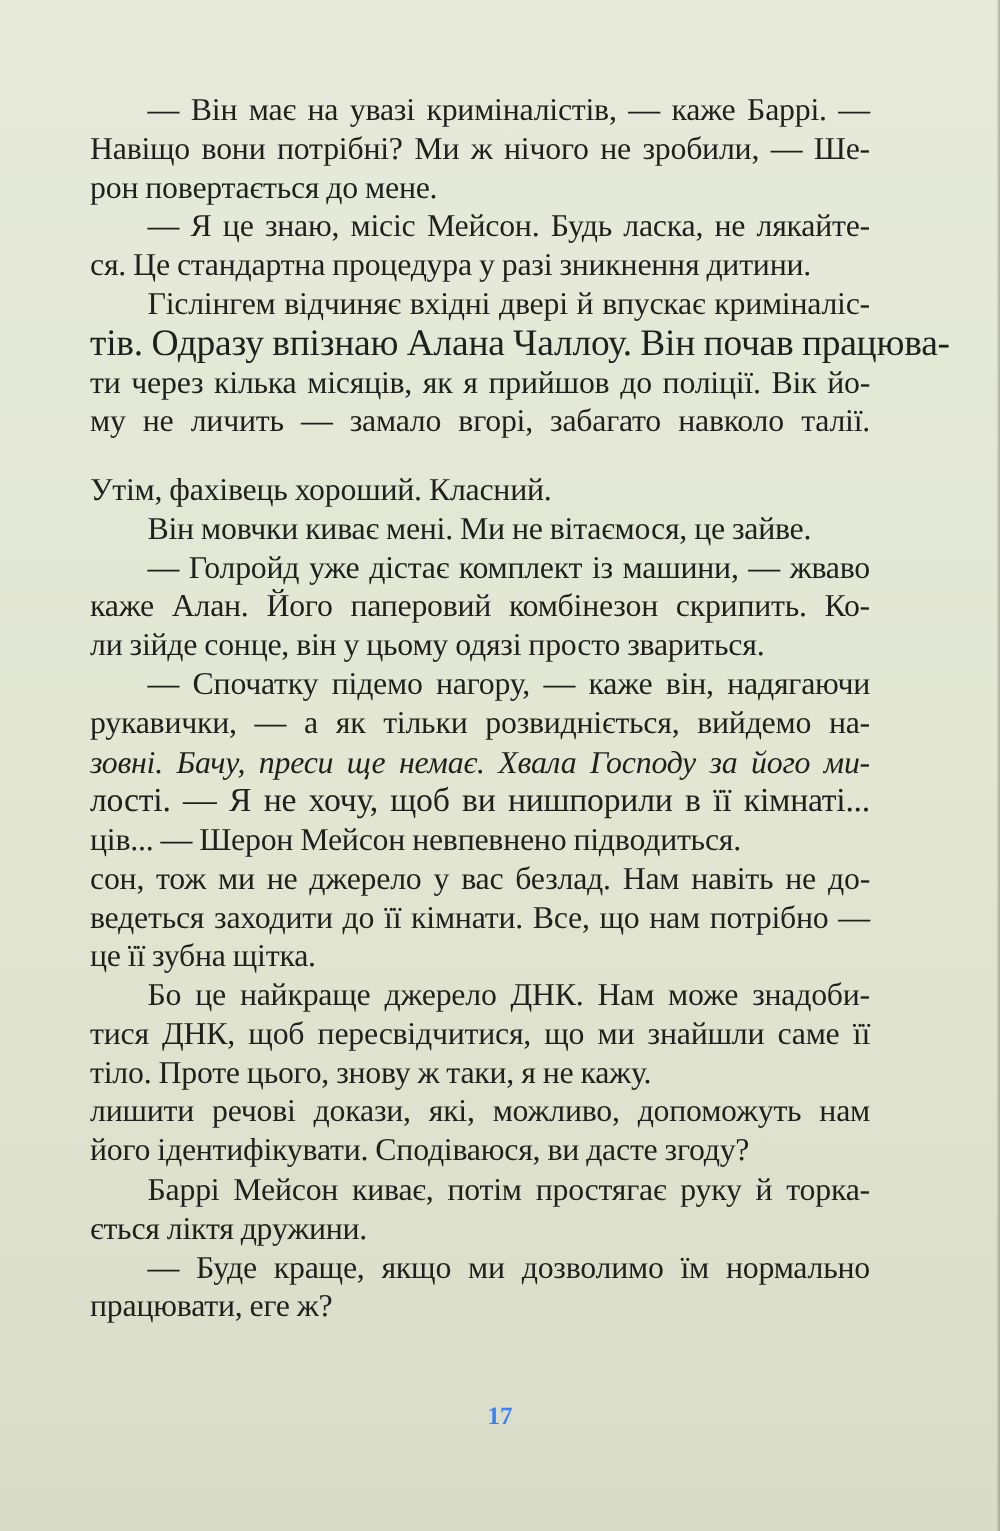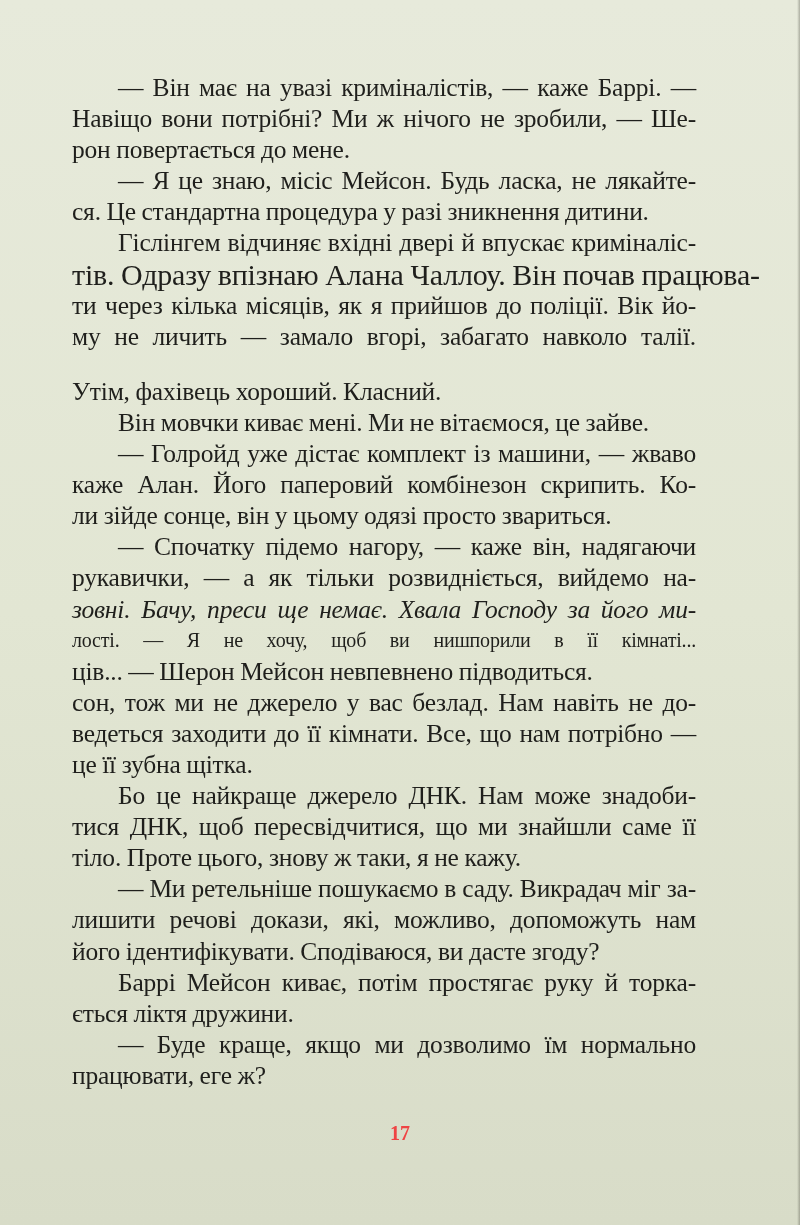--- a/index.html
+++ b/index.html
@@ -26,21 +26,21 @@
     text-align-last: justify;
     letter-spacing: -0.2px;
     word-spacing: -0.5px;
   }
   .line.indent { padding-left: 46px; }
   .line.last { text-align-last: left; }
   .page-number {
     position: absolute; left: 0; width: 800px; top: 1122px;
     text-align: center; font-size: 20px; font-weight: bold;
     font-family: "Liberation Serif", "DejaVu Serif", serif;
-    color: #ef4444;
+    color: #3b82f6;
   }
 </style>
 </head>
 <body>
 
 <div class="page-edge"></div>
 
 <div class="text-block" id="text-block">
     <span class="line indent" style="font-size: 25.5px;">— Він має на увазі криміналістів, — каже Баррі. —</span>
     <span class="line" style="font-size: 25.5px;">Навіщо вони потрібні? Ми ж нічого не зробили, — Ше-</span>
@@ -52,29 +52,28 @@
     <span class="line" style="font-size: 25.5px;">ти через кілька місяців, як я прийшов до поліції. Вік йо-</span>
     <span class="line" style="font-size: 25.5px;">му не личить — замало вгорі, забагато навколо талії.</span>
     <span class="line last" style="font-size: 25.5px; margin-top: 24px;">Утім, фахівець хороший. Класний.</span>
     <span class="line indent last" style="font-size: 25.5px;">Він мовчки киває мені. Ми не вітаємося, це зайве.</span>
     <span class="line indent" style="font-size: 25.5px;">— Голройд уже дістає комплект із машини, — жваво</span>
     <span class="line" style="font-size: 25.5px;">каже Алан. Його паперовий комбінезон скрипить. Ко-</span>
     <span class="line last" style="font-size: 25.5px;">ли зійде сонце, він у цьому одязі просто звариться.</span>
     <span class="line indent" style="font-size: 25.5px;">— Спочатку підемо нагору, — каже він, надягаючи</span>
     <span class="line" style="font-size: 25.5px;">рукавички, — а як тільки розвидніється, вийдемо на-</span>
     <span class="line" style="font-size: 25.5px; font-style: italic;">зовні. Бачу, преси ще немає. Хвала Господу за його ми-</span>
-    <span class="line" style="font-size: 20px;">лості. — Я не хочу, щоб ви нишпорили в її кімнаті...</span>
+    <span class="line" style="font-size: 27px;">лості. — Я не хочу, щоб ви нишпорили в її кімнаті...</span>
     <span class="line last" style="font-size: 25.5px;">ців... — Шерон Мейсон невпевнено підводиться.</span>
     <span class="line" style="font-size: 25.5px;">сон, тож ми не джерело у вас безлад. Нам навіть не до-</span>
     <span class="line" style="font-size: 25.5px;">ведеться заходити до її кімнати. Все, що нам потрібно —</span>
     <span class="line last" style="font-size: 25.5px;">це її зубна щітка.</span>
     <span class="line indent" style="font-size: 25.5px;">Бо це найкраще джерело ДНК. Нам може знадоби-</span>
     <span class="line" style="font-size: 25.5px;">тися ДНК, щоб пересвідчитися, що ми знайшли саме її</span>
     <span class="line last" style="font-size: 25.5px;">тіло. Проте цього, знову ж таки, я не кажу.</span>
-    <span class="line indent" style="font-size: 25.5px;">— Ми ретельніше пошукаємо в саду. Викрадач міг за-</span>
     <span class="line" style="font-size: 25.5px;">лишити речові докази, які, можливо, допоможуть нам</span>
     <span class="line last" style="font-size: 25.5px;">його ідентифікувати. Сподіваюся, ви дасте згоду?</span>
     <span class="line indent" style="font-size: 25.5px;">Баррі Мейсон киває, потім простягає руку й торка-</span>
     <span class="line last" style="font-size: 25.5px;">ється ліктя дружини.</span>
     <span class="line indent" style="font-size: 25.5px;">— Буде краще, якщо ми дозволимо їм нормально</span>
     <span class="line last" style="font-size: 25.5px;">працювати, еге ж?</span>
   </div>
 
 <div class="page-number">17</div>
 

